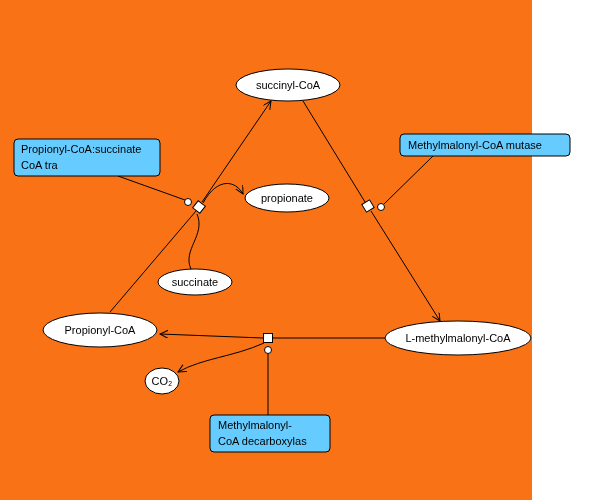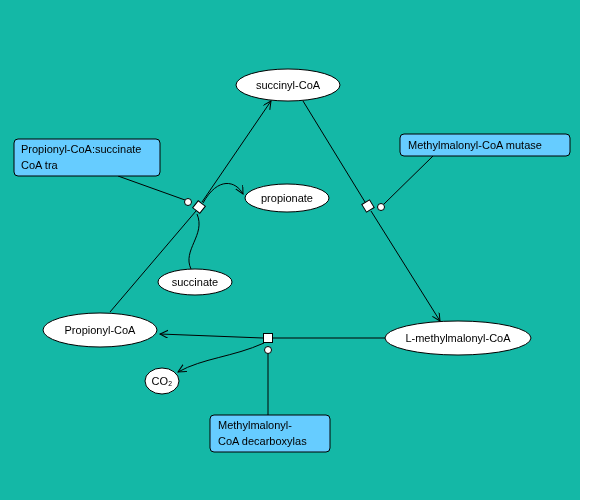--- a/index.html
+++ b/index.html
@@ -3,21 +3,21 @@
 <meta charset="utf-8">
 <style>
   html, body { margin: 0; padding: 0; }
   body {
     width: 600px;
     height: 500px;
     background: #ffffff;
     overflow: hidden;
     font-family: "Liberation Sans", "DejaVu Sans", sans-serif;
   }
-  .canvas-wrap { position: relative; width: 580px; height: 500px; background: #14b8a6; }
+  .canvas-wrap { position: relative; width: 532px; height: 500px; background: #f97316; }
   svg { display: block; }
   text {
     font-family: "Liberation Sans", "DejaVu Sans", sans-serif;
     font-size: 11px;
     fill: #000000;
   }
   .species-shape { fill: #ffffff; stroke: #000000; stroke-width: 1; }
   .species-label { text-anchor: middle; }
   .enzyme-box { stroke: #000000; stroke-width: 1; }
   .enzyme-label { text-anchor: start; }

